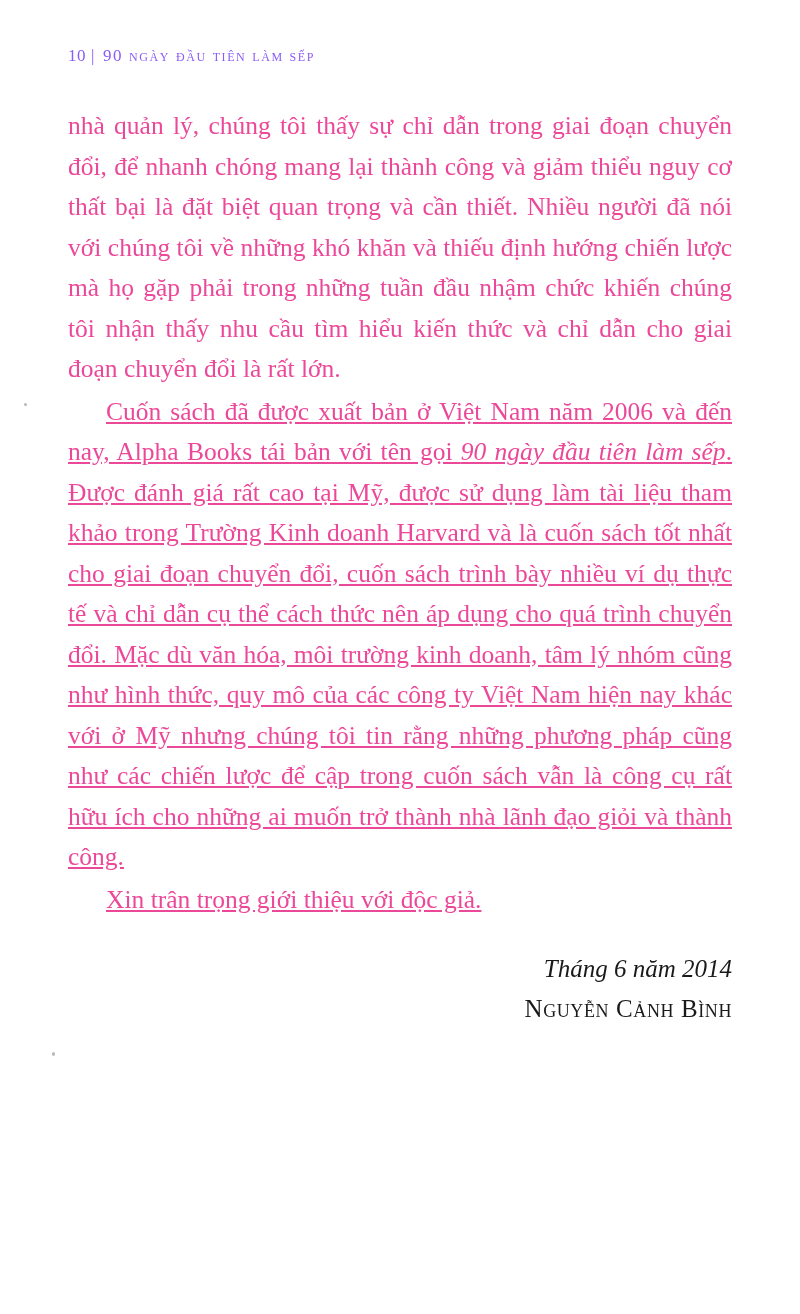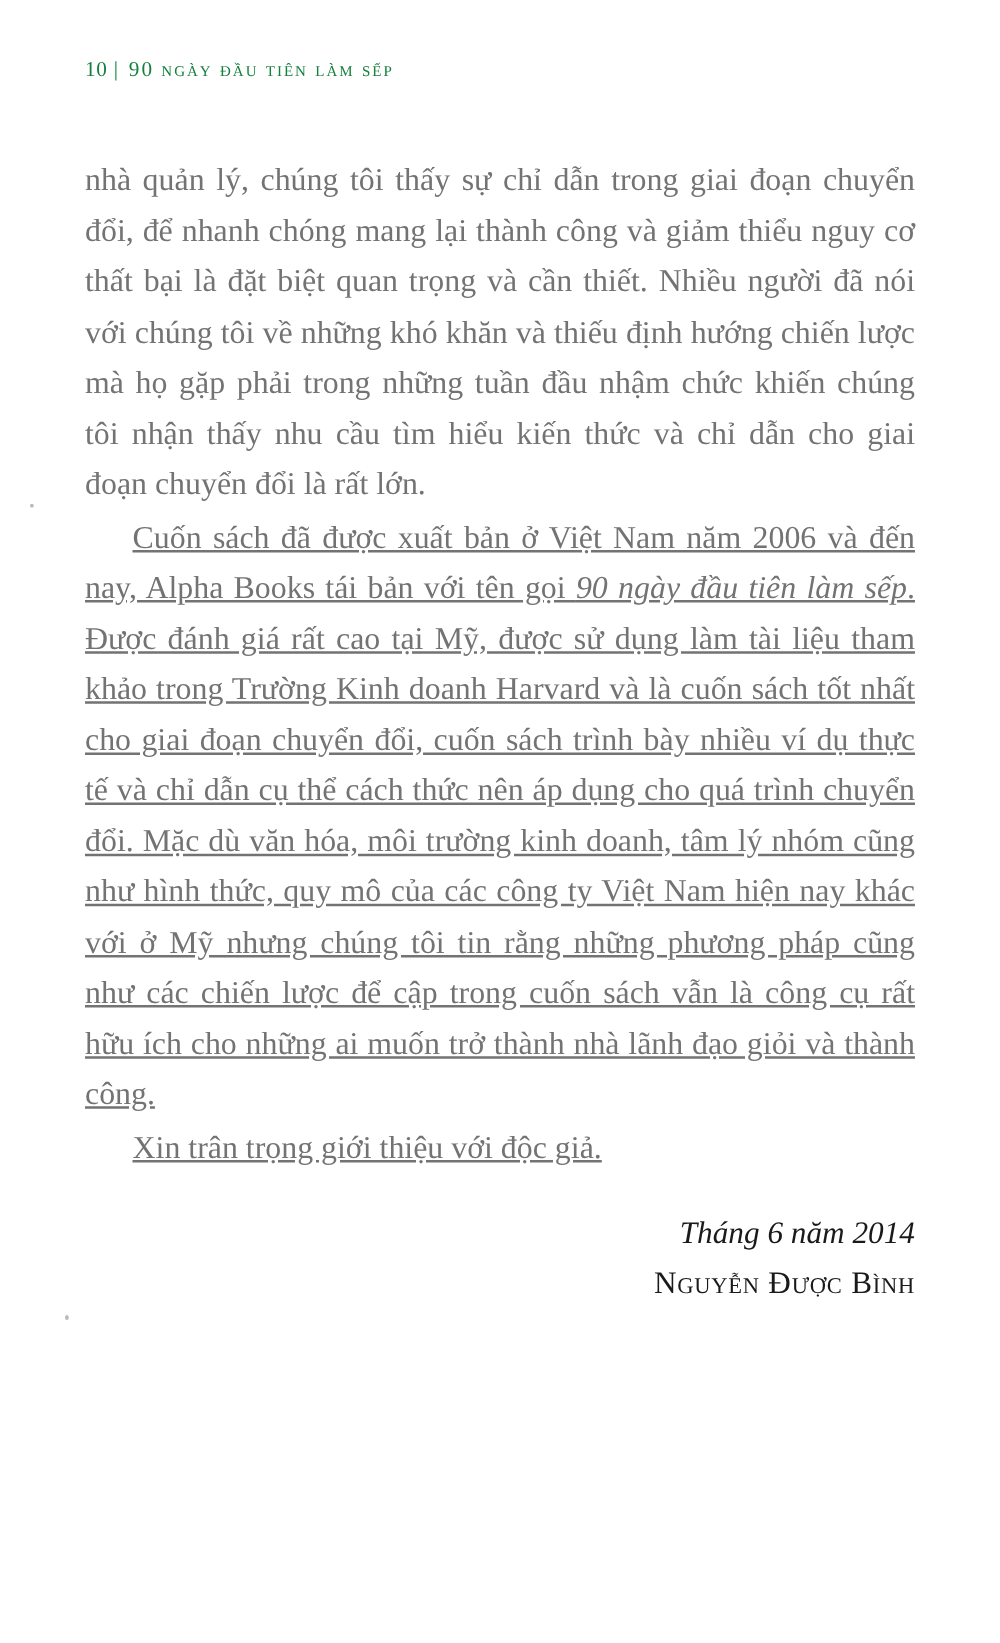--- a/index.html
+++ b/index.html
@@ -26,41 +26,41 @@
   .content {
     position: absolute;
     left: 68px;
     top: 46px;
     width: 664px;
   }
   .running-head {
     font-family: "Liberation Serif", serif;
     font-size: 17px;
     letter-spacing: 1.6px;
-    color: #15803d;
+    color: #8b5cf6;
     font-variant: small-caps;
     white-space: nowrap;
-    margin-bottom: 58px;
+    margin-bottom: 40px;
   }
   .running-head .folio {
     font-variant: normal;
     letter-spacing: 0.5px;
   }
   .running-head .sep {
     display: inline-block;
     padding: 0 7px 0 5px;
     font-variant: normal;
   }
   .body-text p {
     margin: 0 0 2px 0;
     font-size: 25.5px;
     line-height: 40.5px;
     text-align: justify;
     text-justify: inter-word;
-    color: #737373;
+    color: #ec4899;
   }
   .body-text p.indent {
     text-indent: 38px;
     text-decoration: underline;
   }
   .body-text p.first {
     text-indent: 0;
   }
   .body-text em {
     font-style: italic;
@@ -109,17 +109,17 @@
 
       <p class="indent"><span>Cuốn sách đã được xuất bản ở Việt Nam năm 2006 và đến nay, Alpha Books tái bản với tên gọi </span><em>90 ngày đầu tiên làm sếp</em><span>. Được đánh giá rất cao tại Mỹ, được sử dụng làm tài liệu tham khảo trong Trường Kinh doanh Harvard và là cuốn sách tốt nhất cho giai đoạn chuyển đổi, cuốn sách trình bày nhiều ví dụ thực tế và chỉ dẫn cụ thể cách thức nên áp dụng cho quá trình chuyển đổi. Mặc dù văn hóa, môi trường kinh doanh, tâm lý nhóm cũng như hình thức, quy mô của các công ty Việt Nam hiện nay khác với ở Mỹ nhưng chúng tôi tin rằng những phương pháp cũng như các chiến lược để cập trong cuốn sách vẫn là công cụ rất hữu ích cho những ai muốn trở thành nhà lãnh đạo giỏi và thành công.</span></p>
 
 
       <p class="indent">Xin trân trọng giới thiệu với độc giả.</p>
 
     </div>
 
     <div class="signature">
       <span class="date">Tháng 6 năm 2014</span>
-      <span class="name">Nguyễn Được Bình</span>
+      <span class="name">Nguyễn Cảnh Bình</span>
     </div>
 
   </div>
 </div>
 
 </body></html>

